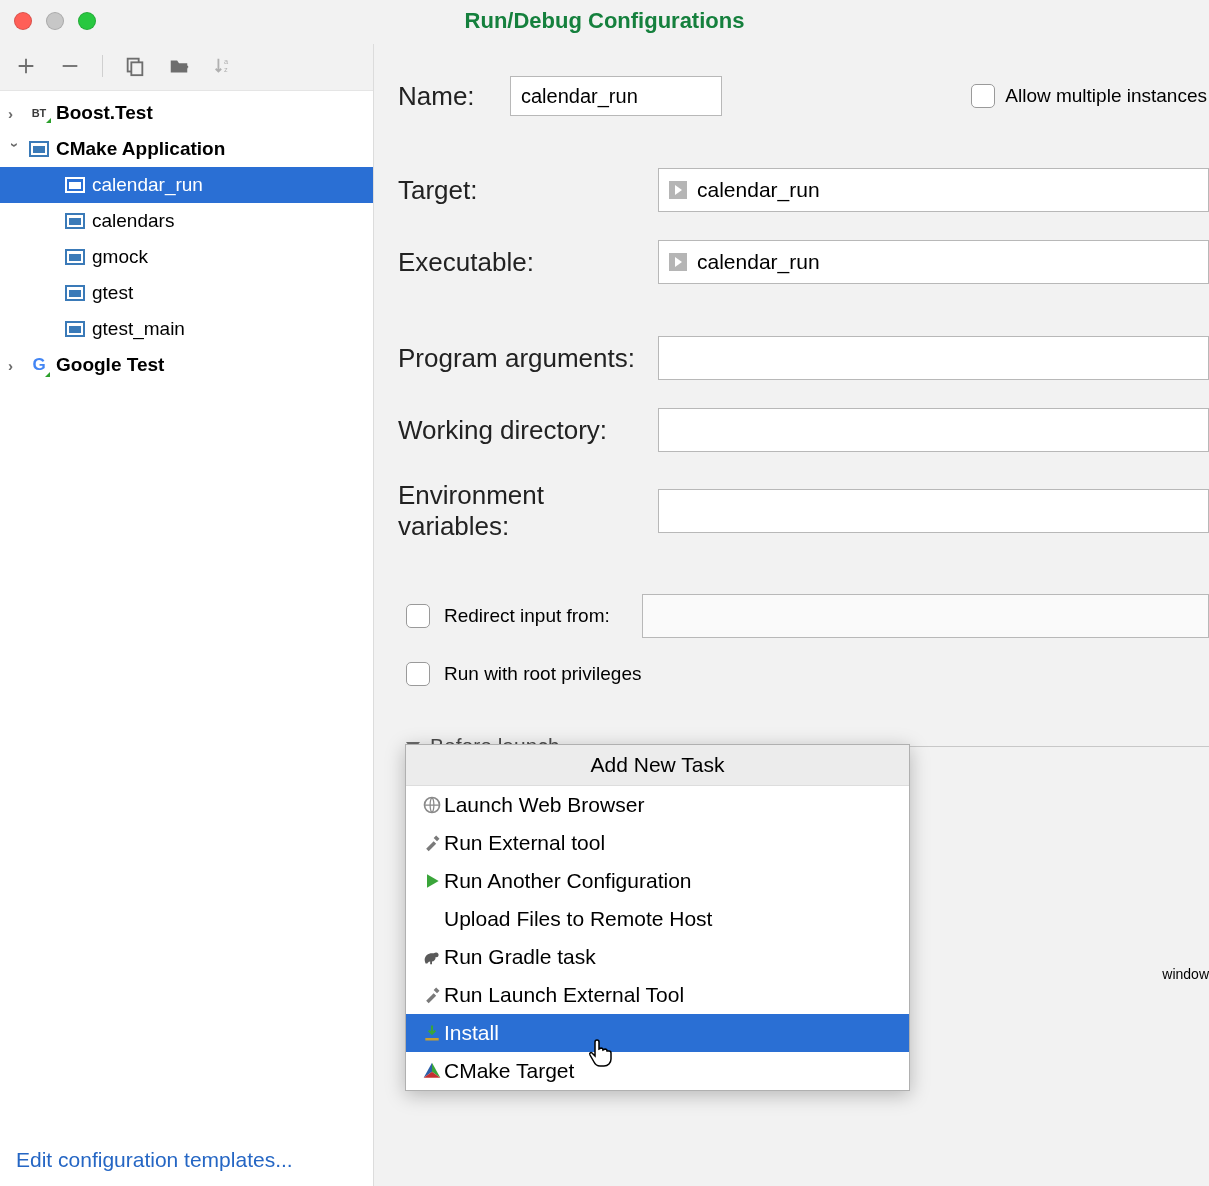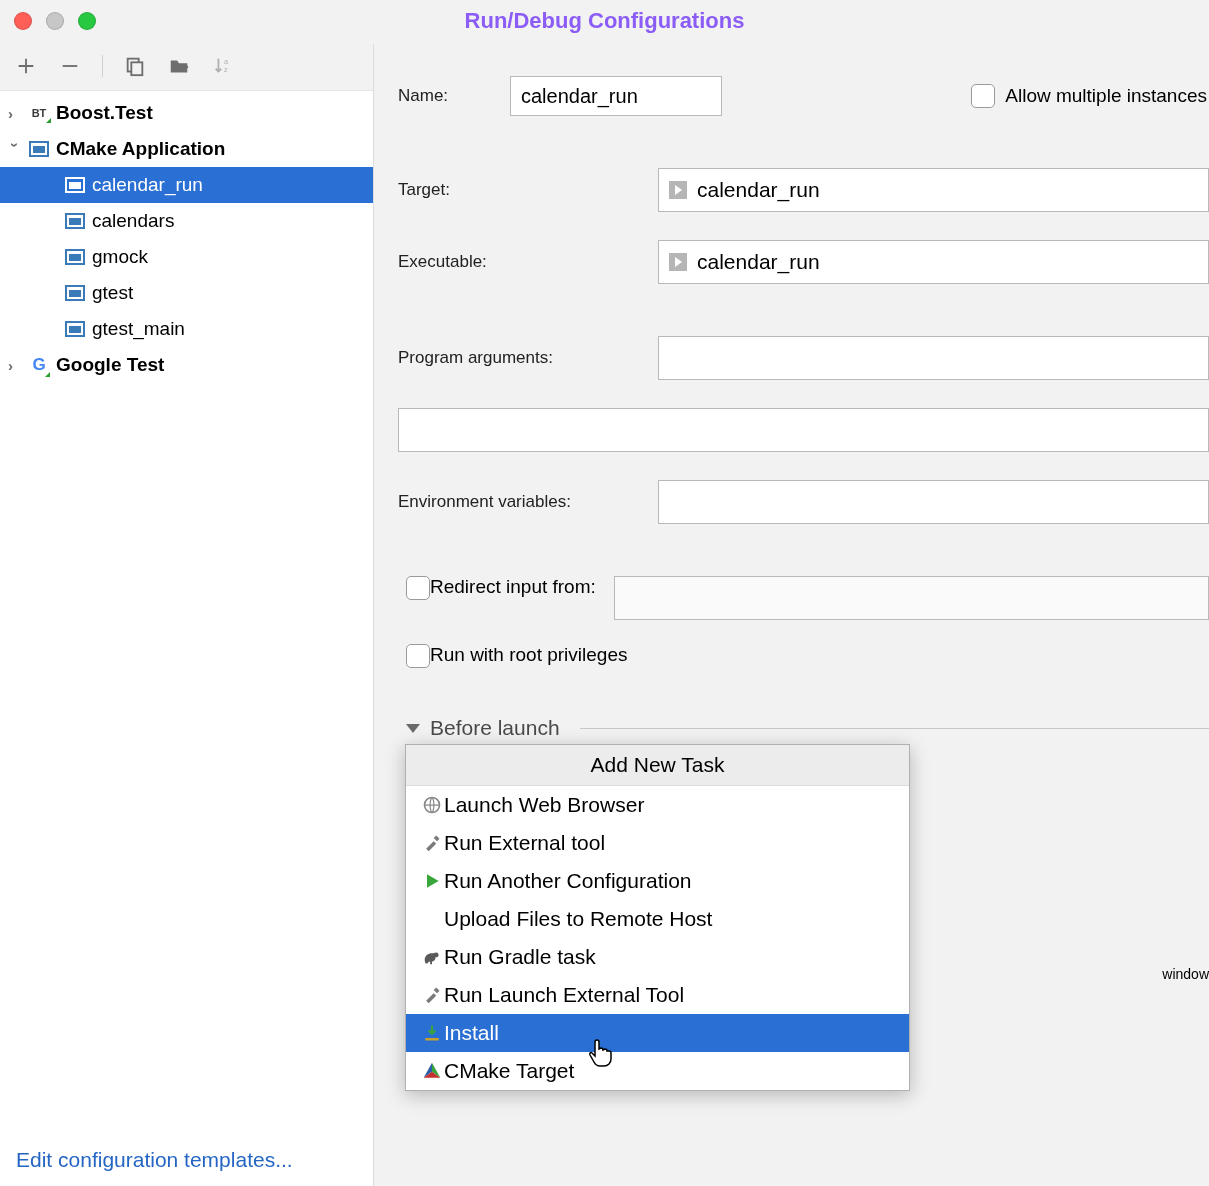--- a/index.html
+++ b/index.html
@@ -29,21 +29,21 @@
 .tl-max { background: #28c840; }
 
 
 .window-title {
   position: absolute;
   top: 8px;
   left: 0; right: 0;
   text-align: center;
   font-weight: 700;
   font-size: 22px;
-  color: #8b5cf6;
+  color: #15803d;
 }
 
 
 .content {
   display: flex;
   position: absolute;
   top: 44px;
   left: 0; right: 0; bottom: 0;
 }
 
@@ -149,21 +149,21 @@
   padding: 32px 0 0 24px;
   position: relative;
 }
 .form-row {
   display: flex;
   align-items: center;
   margin-bottom: 28px;
 }
 .form-row .label {
   width: 260px;
-  font-size: 17px;
+  font-size: 26px;
   color: #222;
 }
 .form-row input[type="text"] {
   height: 40px;
   border: 1px solid #b8b8b8;
   background: #fff;
   font-size: 20px;
   padding: 0 10px;
   font-family: inherit;
 }
@@ -203,21 +203,21 @@
   width: 0; height: 0;
   border-top: 5px solid transparent;
   border-bottom: 5px solid transparent;
   border-left: 7px solid #fff;
 }
 .short-label { width: 284px; }
 
 .section-gap { height: 24px; }
 
 .check-line {
-  display: flex; align-items: flex-start; 
+  display: flex; align-items: center; gap: 14px;
   margin-bottom: 24px;
   padding-left: 8px;
 }
 .check-line .rest-input {
   flex: 1;
   height: 44px;
   border: 1px solid #b8b8b8;
   background: #fafafa;
   margin-left: 18px;
 }
@@ -450,20 +450,21 @@
     </div>
 
     <div class="section-gap"></div>
 
     <div class="form-row">
       <div class="label short-label">Program arguments:</div>
       <input type="text" style="flex: 1 1 0%; height: 44px;" value="">
     </div>
 
     <div class="form-row">
+      <div class="label short-label">Working directory:</div>
       <input type="text" style="flex: 1 1 0%; height: 44px;" value="">
     </div>
 
     <div class="form-row">
       <div class="label short-label">Environment variables:</div>
       <input type="text" style="flex: 1 1 0%; height: 44px;" value="">
     </div>
 
     <div class="section-gap"></div>
 

